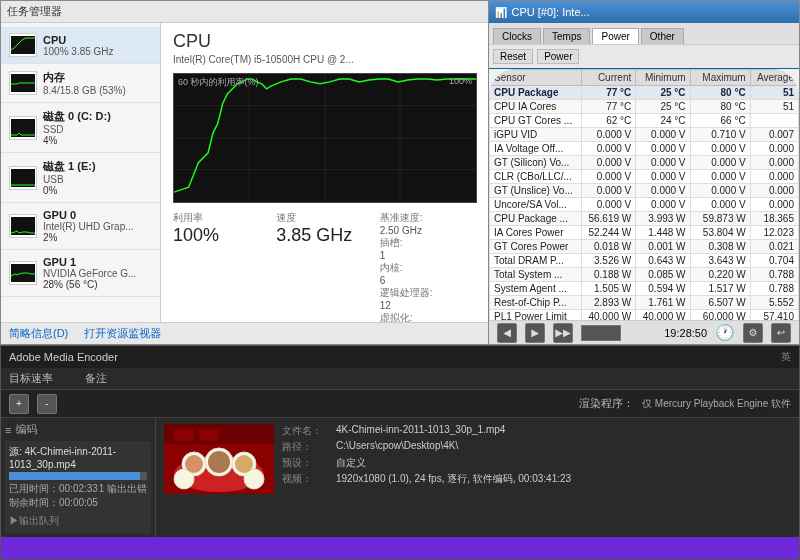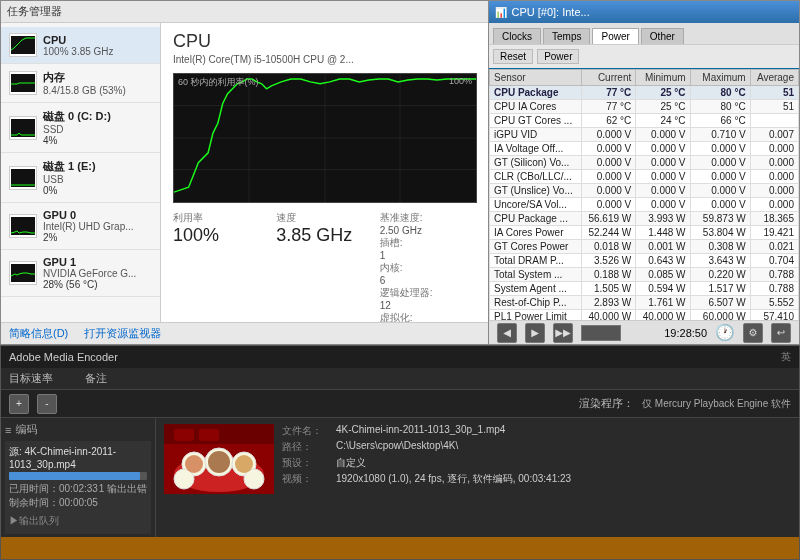--- a/index.html
+++ b/index.html
@@ -209,41 +209,42 @@
     .hw-table tr:nth-child(odd) td { background: #fff; }
     .hw-section-row td {
       background: #e0e8f0 !important;
       font-weight: bold;
       color: #224;
     }
     .hw-table-wrap {
       height: calc(100% - 68px);
       overflow-y: auto;
       overflow-x: hidden;
+      border-radius: 27px;
     }
     .hw-bottombar {
       position: absolute;
       bottom: 0; left: 0; right: 0;
       height: 24px;
       background: #e0e0e0;
       border-top: 1px solid #ccc;
       display: flex;
       align-items: center;
       padding: 0 8px;
       gap: 8px;
       font-size: 11px;
     }
     .hw-time { margin-left: auto; }
 
     
     .ame {
       position: absolute;
       bottom: 0; left: 0; right: 0;
       height: 215px;
-      background: #a16207;
+      background: #6d28d9;
       border: 1px solid #555;
     }
     .ame-titlebar {
       height: 22px;
       background: #1e1e1e;
       display: flex;
       align-items: center;
       padding: 0 8px;
       font-size: 11px;
       color: #ccc;
@@ -627,21 +628,21 @@
       <td>56.619 W</td>
       <td>3.993 W</td>
       <td>59.873 W</td>
       <td>18.365</td>
     </tr>
           <tr>
       <td>IA Cores Power</td>
       <td>52.244 W</td>
       <td>1.448 W</td>
       <td>53.804 W</td>
-      <td>19.421</td>
+      <td>12.023</td>
     </tr>
           <tr>
       <td>GT Cores Power</td>
       <td>0.018 W</td>
       <td>0.001 W</td>
       <td>0.308 W</td>
       <td>0.021</td>
     </tr>
           <tr>
       <td>Total DRAM P...</td>

